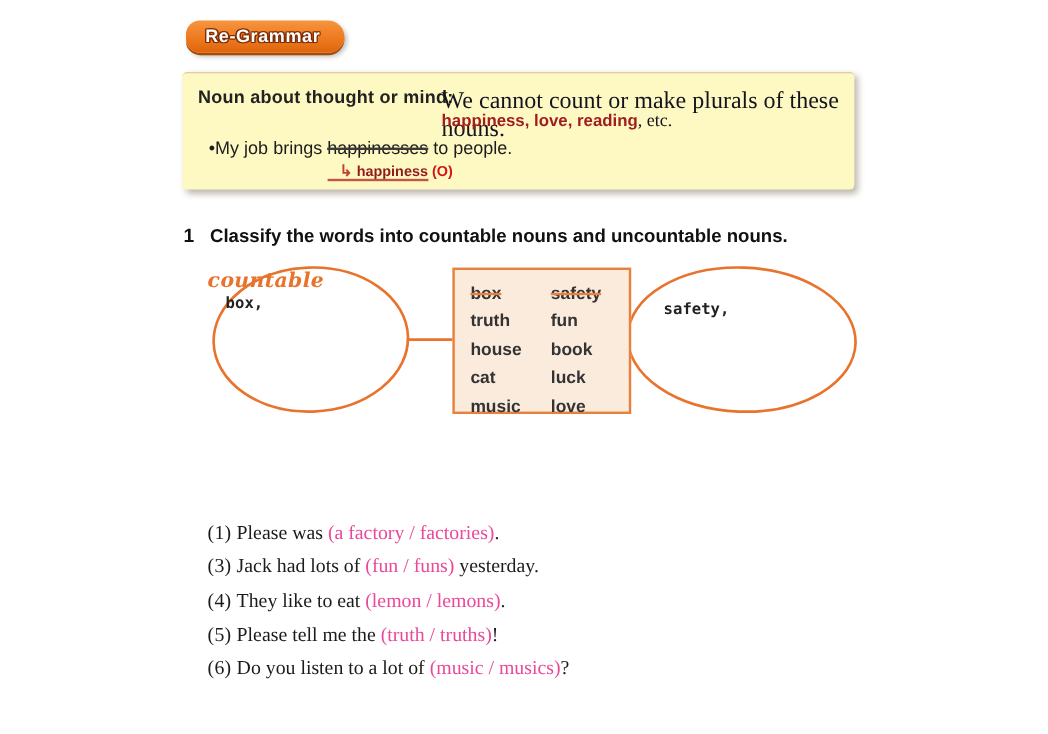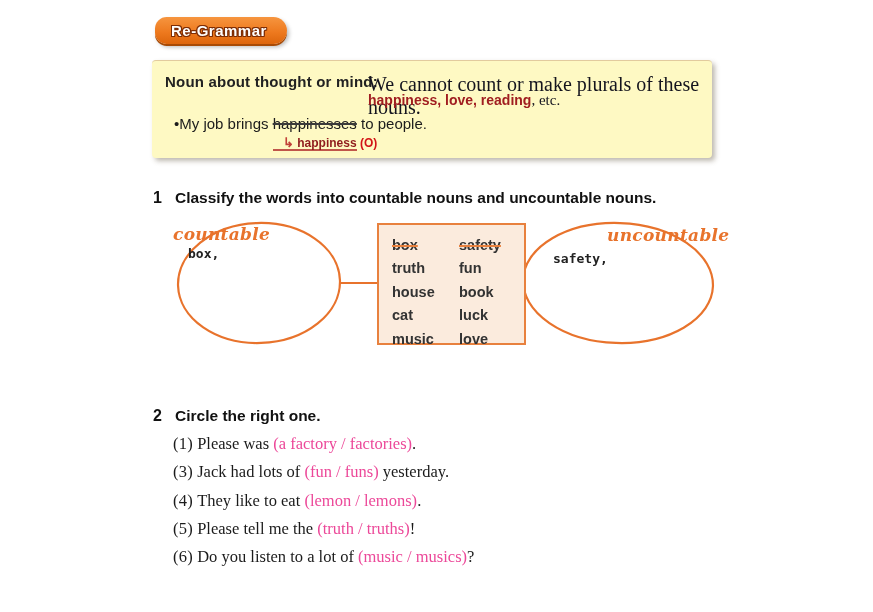--- a/index.html
+++ b/index.html
@@ -177,27 +177,23 @@
         </div>
       <div class="word-col word-col-2">
           <div class="word crossed">safety</div>
           <div class="word">fun</div>
           <div class="word">book</div>
           <div class="word">luck</div>
           <div class="word">love</div>
         </div>
     </div>
 
-    <span class="oval-label label-uncountable">uncountable</span>
     <span class="hand-answer answer-right">safety,</span>
   </div>
 
-  <div class="heading heading2">
-    <span class="h-num">2</span><span>Circle the right one.</span>
-  </div>
 
   <div class="ex2-list">
       <div class="ex2-row"><span class="ex2-num">(1) </span><span>Please was </span><span class="ex2-options">(a factory / factories)</span><span>.</span></div>
       <div class="ex2-row"><span class="ex2-num">(3) </span><span>Jack had lots of </span><span class="ex2-options">(fun / funs)</span><span> yesterday.</span></div>
       <div class="ex2-row"><span class="ex2-num">(4) </span><span>They like to eat </span><span class="ex2-options">(lemon / lemons)</span><span>.</span></div>
       <div class="ex2-row"><span class="ex2-num">(5) </span><span>Please tell me the </span><span class="ex2-options">(truth / truths)</span><span>!</span></div>
       <div class="ex2-row"><span class="ex2-num">(6) </span><span>Do you listen to a lot of </span><span class="ex2-options">(music / musics)</span><span>?</span></div>
     </div>
 
 </div>

